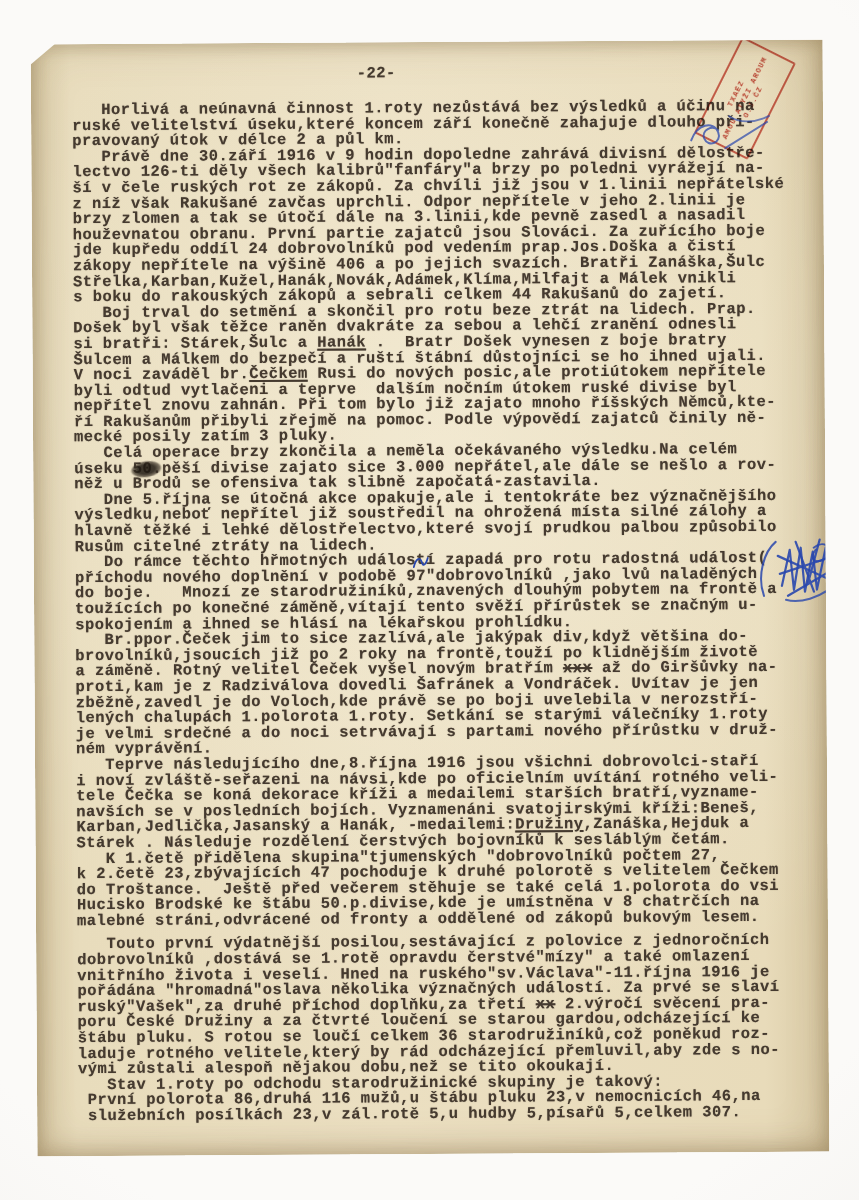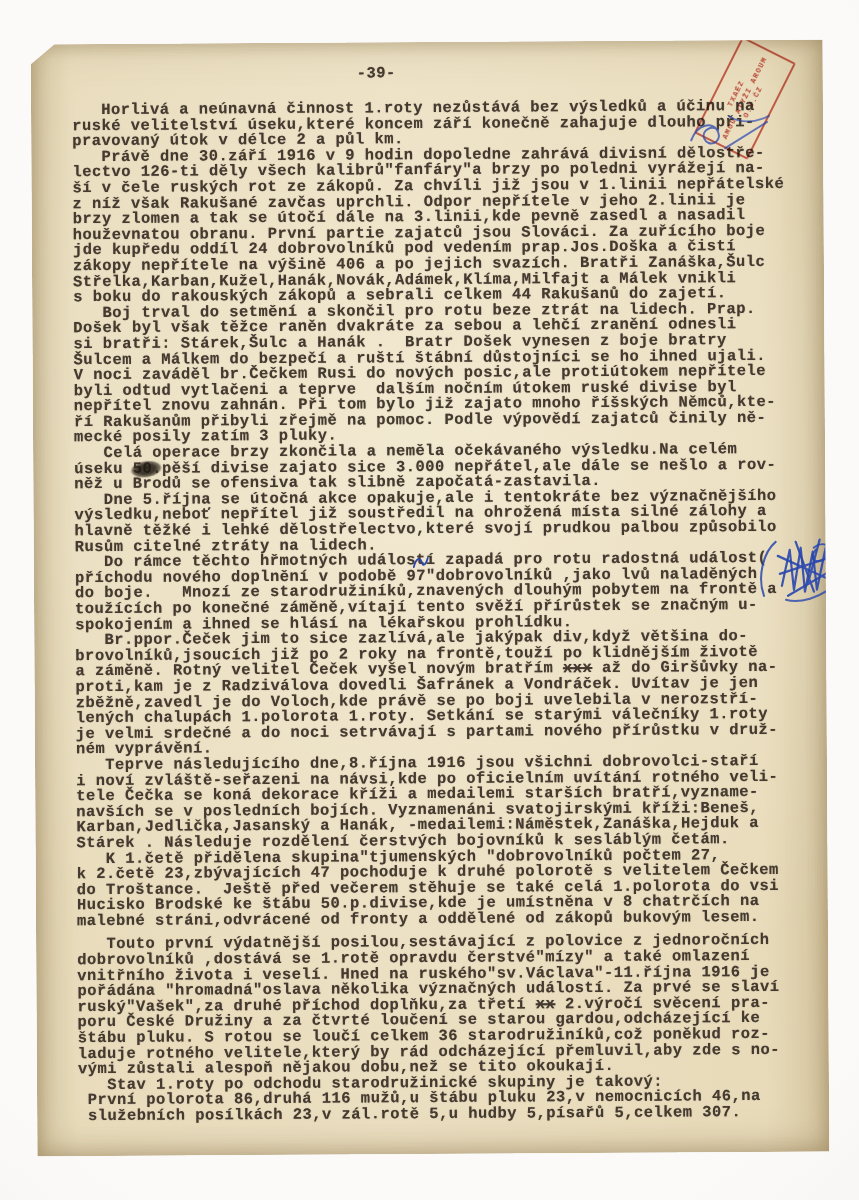--- a/index.html
+++ b/index.html
@@ -27,21 +27,21 @@
   }
   .typewriter{
     color:#453a2f;
     font-size:15.5px;font-weight:700;letter-spacing:.45px;
     text-shadow:0 0 1px rgba(69,58,47,.55);
   }
   .pageno{position:absolute;left:326px;top:22px;}
   .textblock{position:absolute;left:41px;top:59px;width:745px;}
   .line{height:15.6px;line-height:15.6px;white-space:pre;}
   .line:empty{height:8px;}
-  .u{text-underline-offset:2px;text-decoration-thickness:1.5px;}
+  .u{text-decoration:underline;text-underline-offset:2px;text-decoration-thickness:1.5px;}
   .s{text-decoration:line-through;text-decoration-thickness:2px;}
   .stamp{
     position:absolute;left:660px;top:28px;width:104px;height:56px;
     transform:rotate(-63deg);
     border:2px solid rgba(199,62,47,.78);
     border-radius:2px;
     display:flex;flex-direction:column;align-items:center;justify-content:center;gap:1px;
     color:rgba(194,54,40,.88);
     font-size:7.5px;font-weight:700;letter-spacing:1.2px;line-height:8.5px;
     filter:blur(.35px);
@@ -57,21 +57,21 @@
   .mark97{position:absolute;left:378px;top:512px;width:18px;height:16px;}
   .stampscribble{position:absolute;left:648px;top:58px;width:110px;height:66px;}
   svg .blue{stroke:#2947ad;fill:none;stroke-linecap:round;stroke-linejoin:round;}
 </style>
 </head>
 <body>
 
 <div class="photo">
   <div class="paper">
 
-    <div class="pageno typewriter">-39-</div>
+    <div class="pageno typewriter">-22-</div>
 
     <div class="textblock typewriter">
         <div class="line">   Horlivá a neúnavná činnost 1.roty nezůstává bez výsledků a účinu na</div>
         <div class="line">ruské velitelství úseku,které koncem září konečně zahajuje dlouho při-</div>
         <div class="line">pravovaný útok v délce 2 a půl km.</div>
         <div class="line">   Právě dne 30.září 1916 v 9 hodin dopoledne zahrává divisní dělostře-</div>
         <div class="line">lectvo 126-ti děly všech kalibrů"fanfáry"a brzy po poledni vyrážejí na-</div>
         <div class="line">ší v čele ruských rot ze zákopů. Za chvíli již jsou v 1.linii nepřátelské</div>
         <div class="line">z níž však Rakušané zavčas uprchli. Odpor nepřítele v jeho 2.linii je</div>
         <div class="line">brzy zlomen a tak se útočí dále na 3.linii,kde pevně zasedl a nasadil</div>
@@ -106,21 +106,21 @@
         <div class="line">a záměně. Rotný velitel Čeček vyšel novým bratřím <span class="s">xxx</span> až do Giršůvky na-</div>
         <div class="line">proti,kam je z Radziválova dovedli Šafránek a Vondráček. Uvítav je jen</div>
         <div class="line">zběžně,zavedl je do Voloch,kde právě se po boji uvelebila v nerozstří-</div>
         <div class="line">lených chalupách 1.polorota 1.roty. Setkání se starými válečníky 1.roty</div>
         <div class="line">je velmi srdečné a do noci setrvávají s partami nového přírůstku v druž-</div>
         <div class="line">ném vyprávění.</div>
         <div class="line">   Teprve následujícího dne,8.října 1916 jsou všichni dobrovolci-staří</div>
         <div class="line">i noví zvláště-seřazeni na návsi,kde po oficielním uvítání rotného veli-</div>
         <div class="line">tele Čečka se koná dekorace kříži a medailemi starších bratří,vyzname-</div>
         <div class="line">navších se v posledních bojích. Vyznamenáni svatojirskými kříži:Beneš,</div>
-        <div class="line">Karban,Jedlička,Jasanský a Hanák, -medailemi:<span class="u">Náměstek</span>,Zanáška,Hejduk a</div>
+        <div class="line">Karban,Jedlička,Jasanský a Hanák, -medailemi:<span class="u">Družiny</span>,Zanáška,Hejduk a</div>
         <div class="line">Stárek . Následuje rozdělení čerstvých bojovníků k sesláblým četám.</div>
         <div class="line">   K 1.četě přidělena skupina"tjumenských "dobrovolníků počtem 27,</div>
         <div class="line">k 2.četě 23,zbývajících 47 pochoduje k druhé polorotě s velitelem Čečkem</div>
         <div class="line">do Troštance.  Ještě před večerem stěhuje se také celá 1.polorota do vsi</div>
         <div class="line">Hucisko Brodské ke štábu 50.p.divise,kde je umístněna v 8 chatrčích na</div>
         <div class="line">malebné stráni,odvrácené od fronty a oddělené od zákopů bukovým lesem.</div>
         <div class="line"></div>
         <div class="line">   Touto první výdatnější posilou,sestávající z polovice z jednoročních</div>
         <div class="line">dobrovolníků ,dostává se 1.rotě opravdu čerstvé"mízy" a také omlazení</div>
         <div class="line">vnitřního života i veselí. Hned na ruského"sv.Václava"-11.října 1916 je</div>

